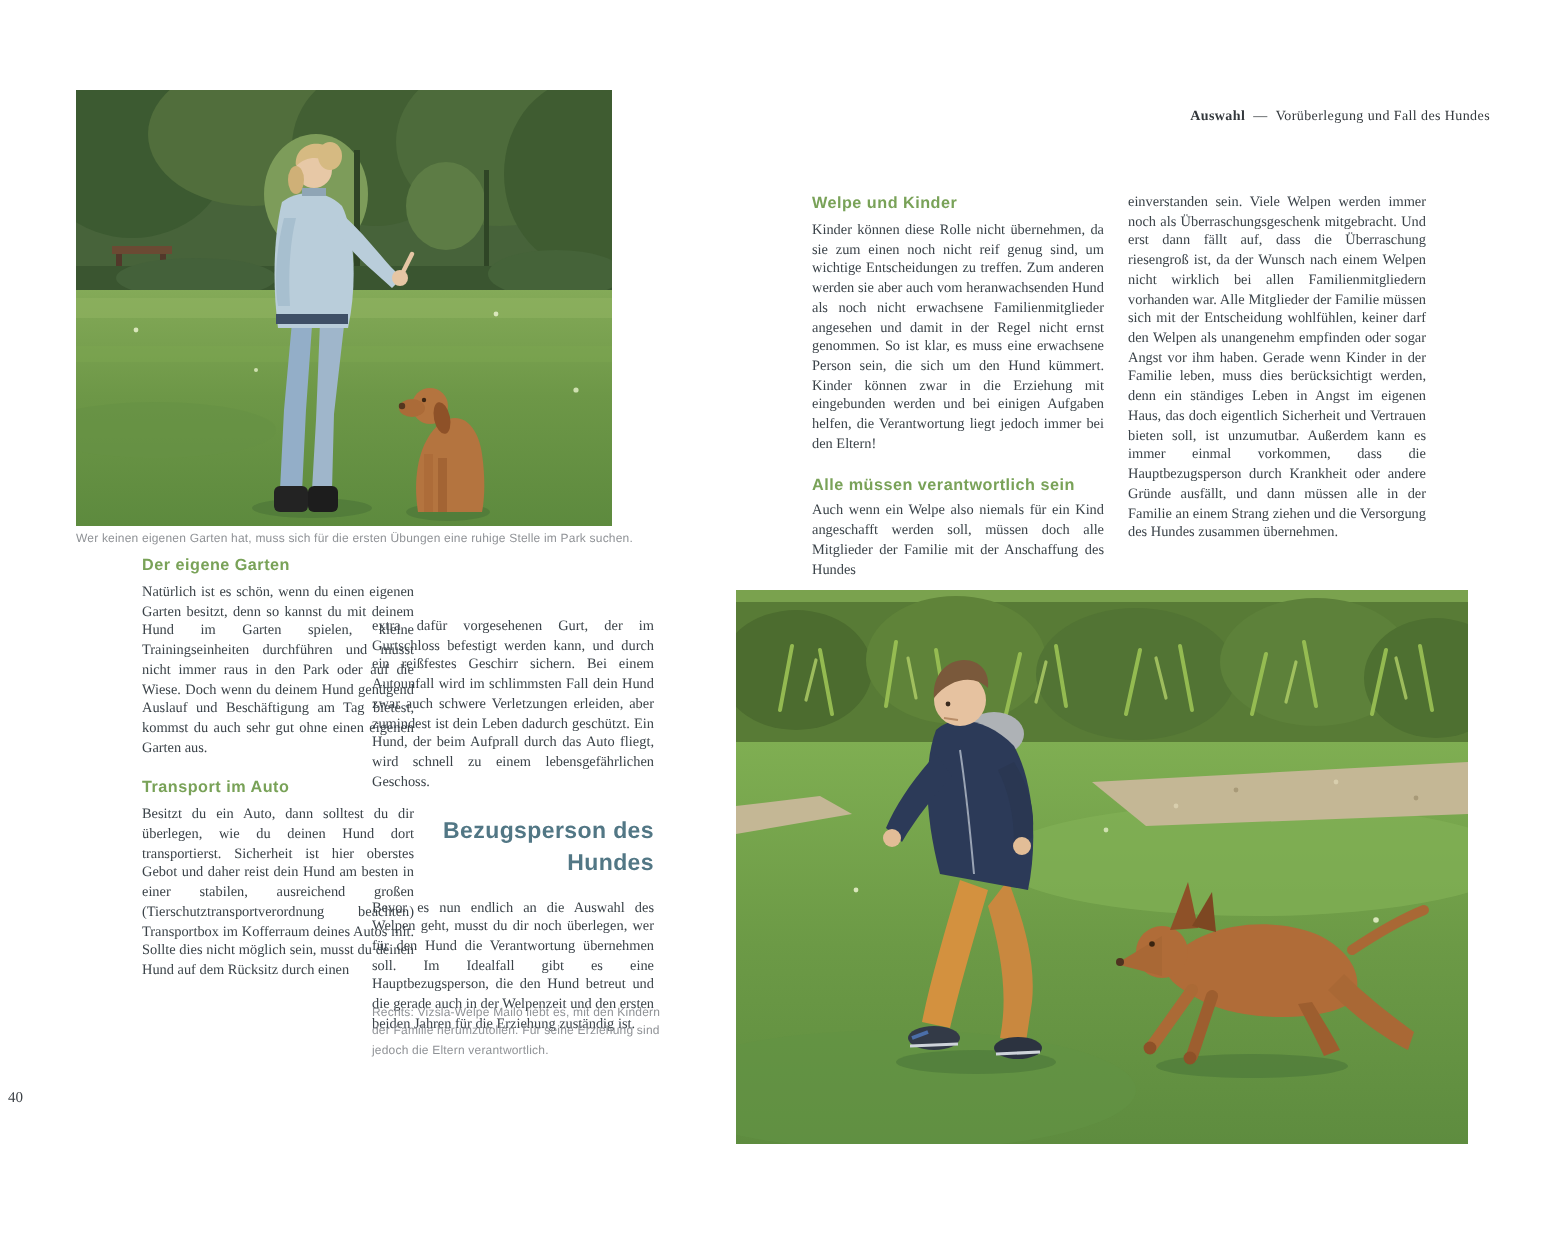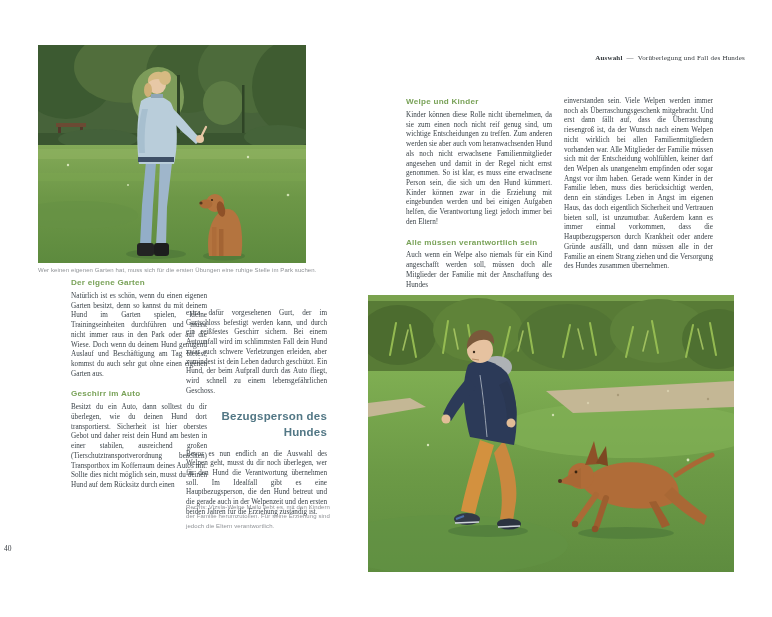--- a/index.html
+++ b/index.html
@@ -116,21 +116,21 @@
         <circle cx="174" cy="155" r="1.1" fill="#3c2614"></circle>
       </g>
     </svg>
   </div>
 
   <div class="caption oneline" style="position:absolute; left:38px; top:266px; width:300px;">Wer keinen eigenen Garten hat, muss sich für die ersten Übungen eine ruhige Stelle im Park suchen.</div>
 
   <div class="col" style="left:38px; top:278px; width:136px;margin-left:33px;">
     <div class="h-green">Der eigene Garten</div>
     <p>Natürlich ist es schön, wenn du einen eigenen Garten besitzt, denn so kannst du mit deinem Hund im Garten spielen, kleine Trainingseinheiten durchführen und musst nicht immer raus in den Park oder auf die Wiese. Doch wenn du deinem Hund genügend Auslauf und Beschäftigung am Tag bietest, kommst du auch sehr gut ohne einen eigenen Garten aus.</p>
-    <div class="h-green gap">Geschirr im Auto</div>
+    <div class="h-green gap">Transport im Auto</div>
     <p>Besitzt du ein Auto, dann solltest du dir überlegen, wie du deinen Hund dort transportierst. Sicherheit ist hier oberstes Gebot und daher reist dein Hund am besten in einer stabilen, ausreichend großen (Tierschutztransportverordnung beachten) Transportbox im Kofferraum deines Autos mit. Sollte dies nicht möglich sein, musst du deinen Hund auf dem Rücksitz durch einen</p>
   </div>
 
   <div class="col" style="left:186px; top:293px; width:141px;margin-top:16px;">
     <p>extra dafür vorgesehenen Gurt, der im Gurtschloss befestigt werden kann, und durch ein reißfestes Geschirr sichern. Bei einem Autounfall wird im schlimmsten Fall dein Hund zwar auch schwere Verletzungen erleiden, aber zumindest ist dein Leben dadurch geschützt. Ein Hund, der beim Aufprall durch das Auto fliegt, wird schnell zu einem lebensgefährlichen Geschoss.</p>
     <div class="h-teal">Bezugsperson des Hundes</div>
     <p>Bevor es nun endlich an die Auswahl des Welpen geht, musst du dir noch überlegen, wer für den Hund die Verantwortung übernehmen soll. Im Idealfall gibt es eine Hauptbezugsperson, die den Hund betreut und die gerade auch in der Welpenzeit und den ersten beiden Jahren für die Erziehung zuständig ist.</p>
   </div>
 
   <div class="caption" style="position:absolute; left:186px; top:503px; width:146px;">Rechts: Vizsla-Welpe Mailo liebt es, mit den Kindern der Familie herumzutollen. Für seine Erziehung sind jedoch die Eltern verantwortlich.</div>

